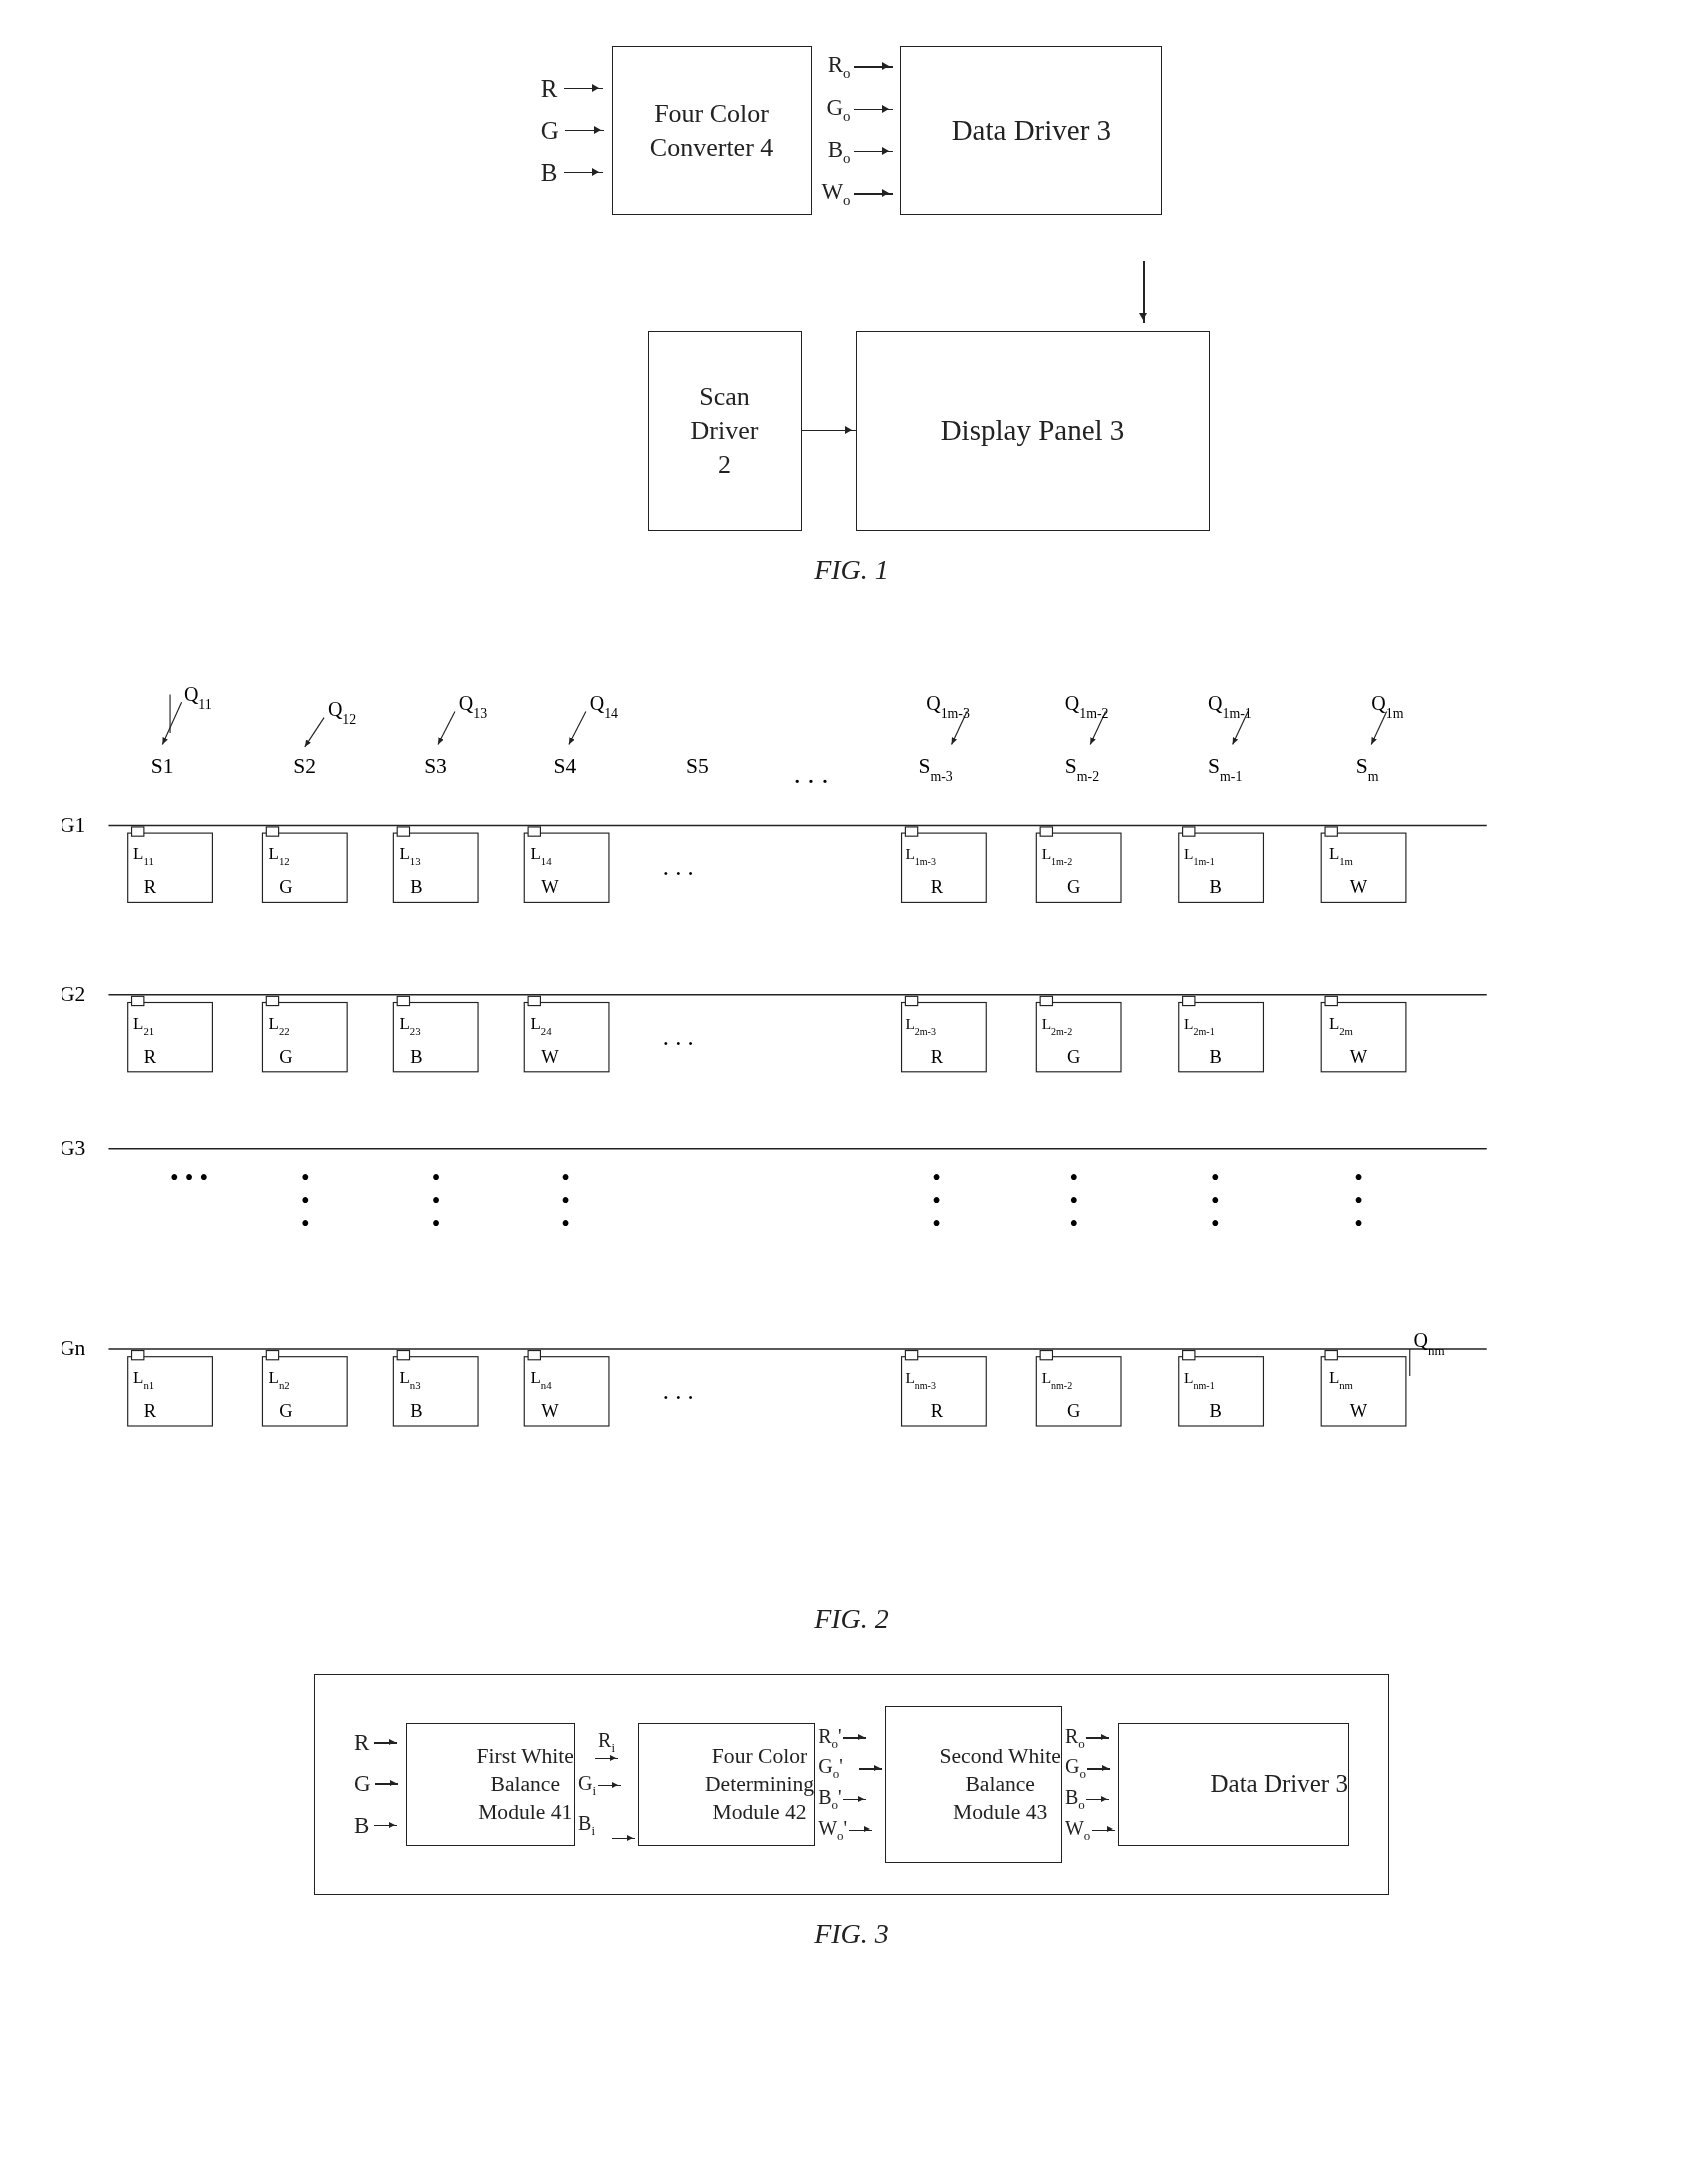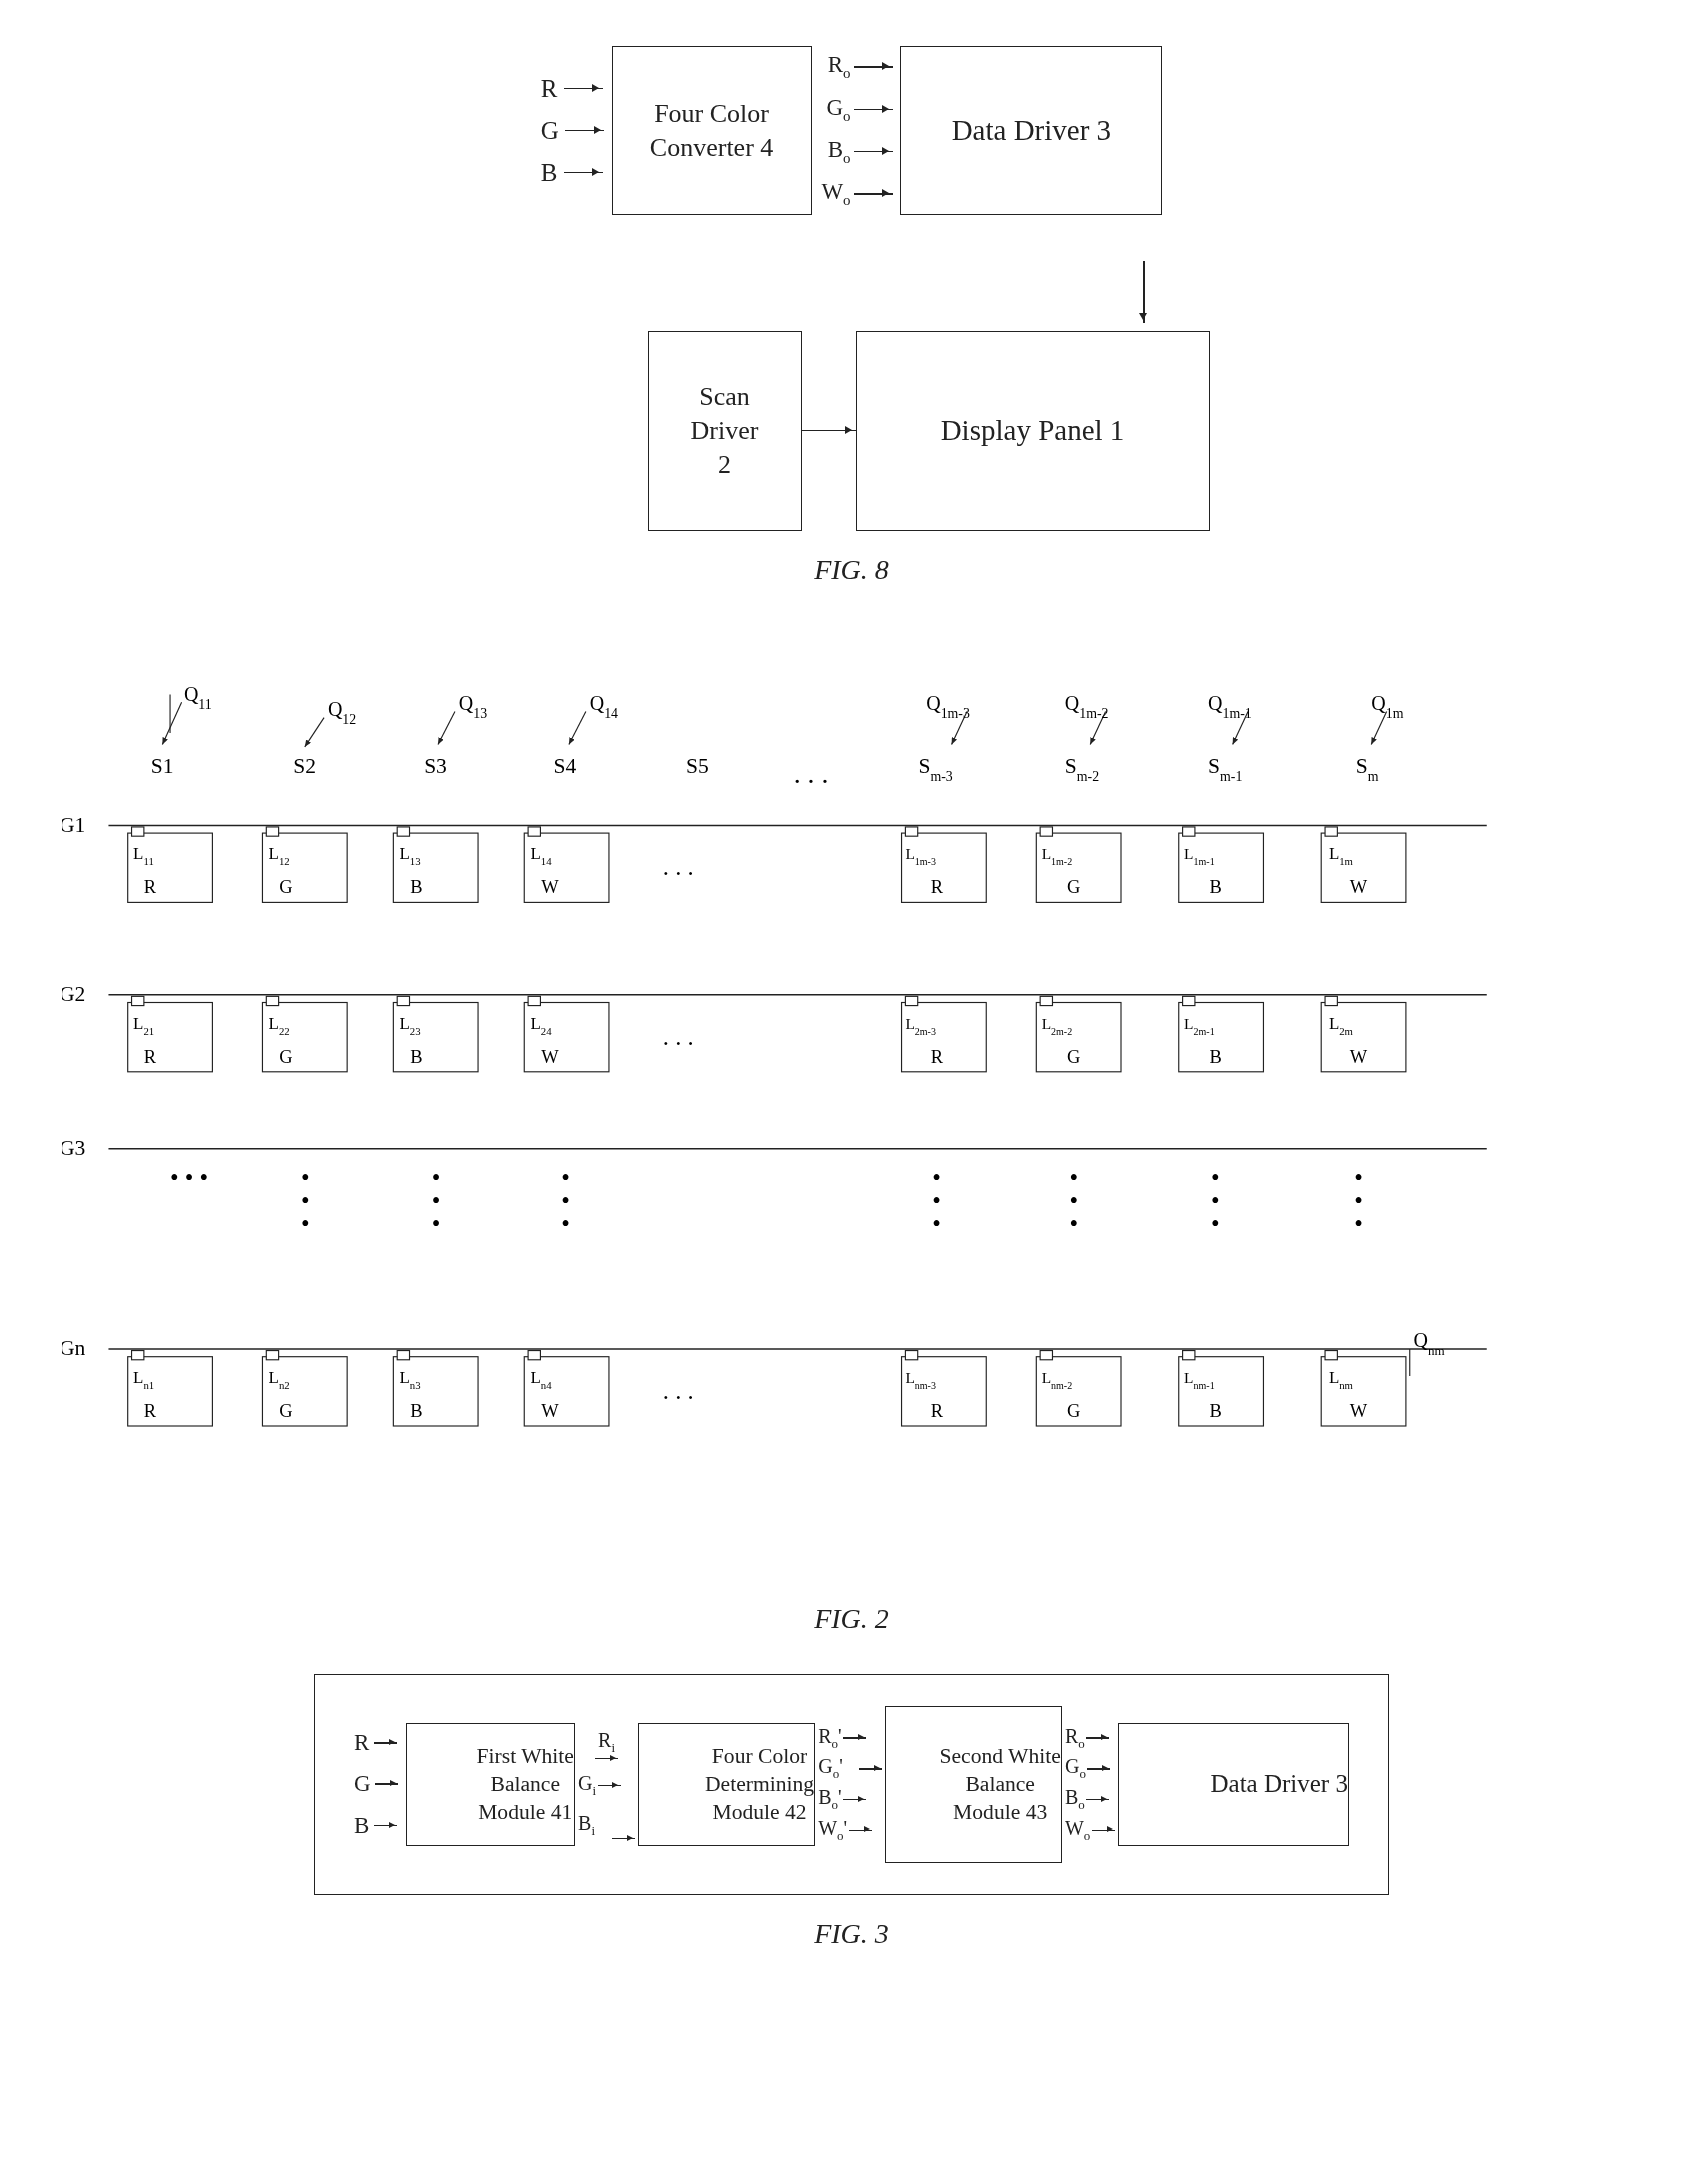--- a/index.html
+++ b/index.html
@@ -255,26 +255,26 @@
   <div style="margin-left:585px; margin-bottom:7.7px;">
     <div class="v-arrow-down"></div>
   </div>
 
   <div class="fig1-bottom">
     <div class="box scan-driver-box">
       <span>Scan<br>Driver<br>2</span>
     </div>
     <span class="arrow-right" style="width:54px;"></span>
     <div class="box display-panel-box">
-      <span>Display Panel 1</span>
+      <span>Display Panel 3</span>
     </div>
   </div>
 
   <div class="fig-label">
-    <span>FIG. 8</span>
+    <span>FIG. 1</span>
   </div>
 </div>
 
 <div class="fig2-container">
   <svg viewBox="0 0 2050 1200" width="1579" height="924" style="display:block; margin:0 auto;">
 
     <defs>
       <marker id="arrowhead" markerWidth="8" markerHeight="6" refX="8" refY="3" orient="auto">
         <polygon points="0 0, 8 3, 0 6" fill="#222"></polygon>
       </marker>

